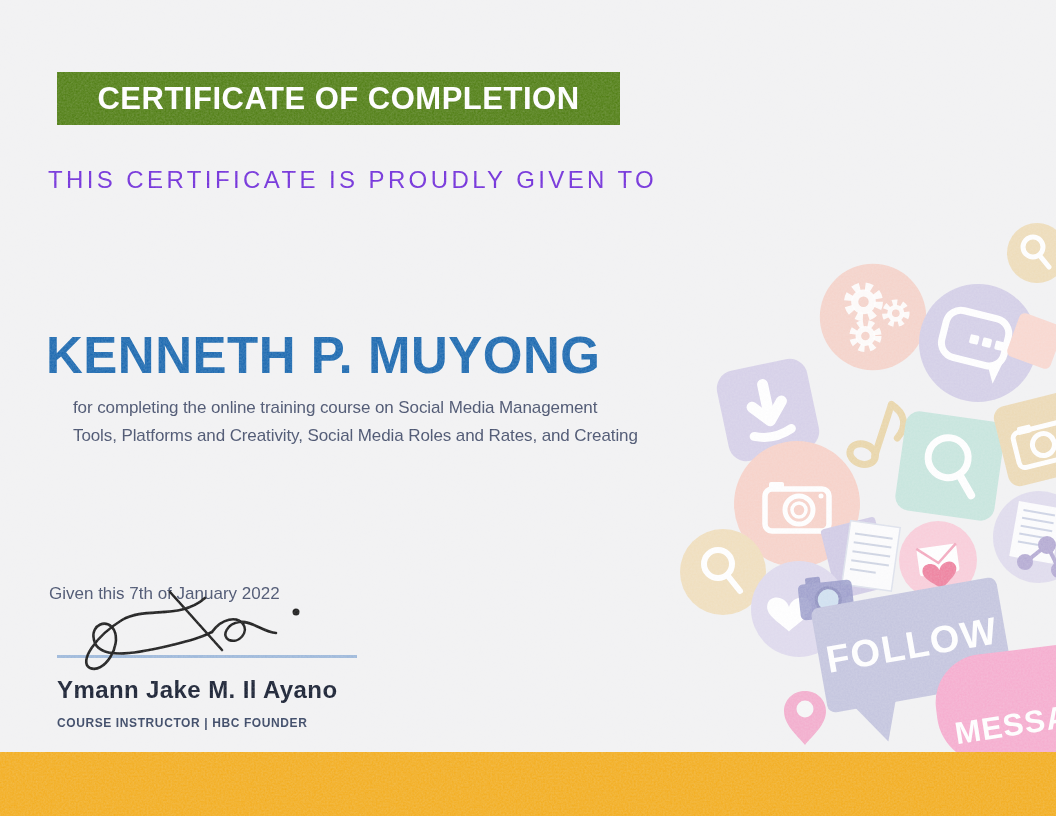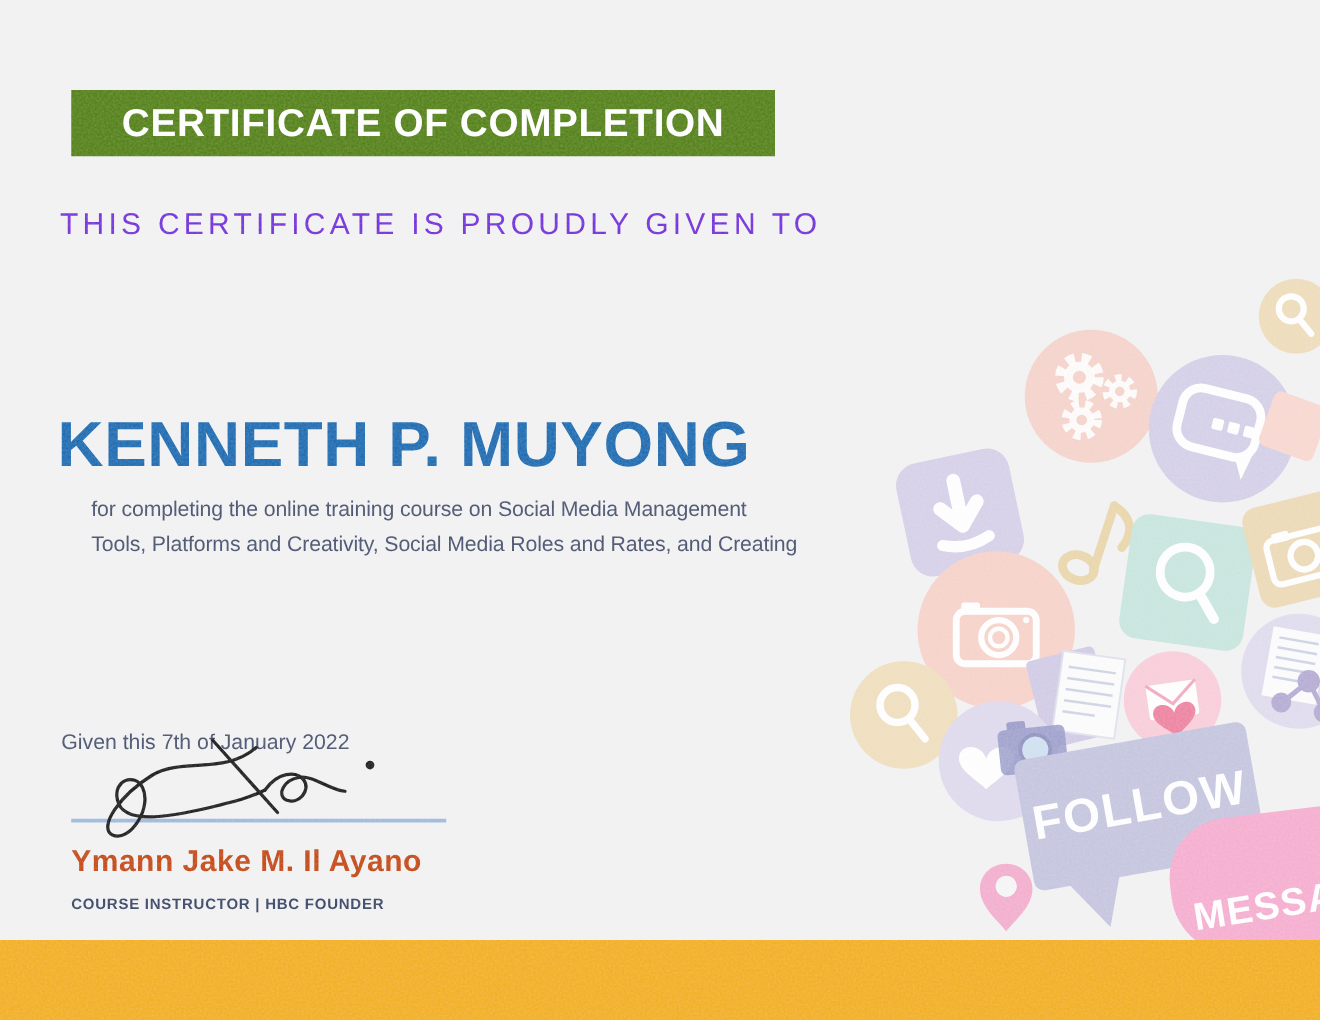--- a/index.html
+++ b/index.html
@@ -31,21 +31,21 @@
   
   .body-text{position:absolute;left:73px;top:394px;width:620px;z-index:4;
     color:#414b68;font-size:17px;line-height:27.5px;letter-spacing:-.1px;}
   
   .date-line{position:absolute;left:49px;top:544px;z-index:4;
     color:#414b68;font-size:17px;margin-top:40px;}
   
   .sig-line{position:absolute;left:57px;top:655px;width:300px;height:2.5px;background:#9bb7da;z-index:4;}
   .signature{position:absolute;left:50px;top:586px;z-index:5;}
   .signatory-name{position:absolute;left:57px;top:676px;z-index:4;
-    color:#c2410c;font-size:24px;font-weight:700;letter-spacing:.4px;}
+    color:#0f172a;font-size:24px;font-weight:700;letter-spacing:.4px;}
   .signatory-title{position:absolute;left:57px;top:716px;z-index:4;
     color:#303e5d;font-size:12px;font-weight:700;letter-spacing:.6px;}
   
   .logo{position:absolute;left:918px;top:50px;width:124px;z-index:4;text-align:center;}
   .logo-icon{display:block;margin:0 auto;}
   .logo-name{color:#1460ab;font-size:15.5px;font-weight:800;letter-spacing:.6px;margin-top:2px;}
   .logo-sub{display:flex;align-items:center;justify-content:center;gap:6px;margin-top:1px;}
   .logo-sub .dash{width:20px;height:2px;background:#f2a71b;}
   .logo-sub span{color:#f2a71b;font-size:12px;font-weight:700;letter-spacing:2.4px;}
   

